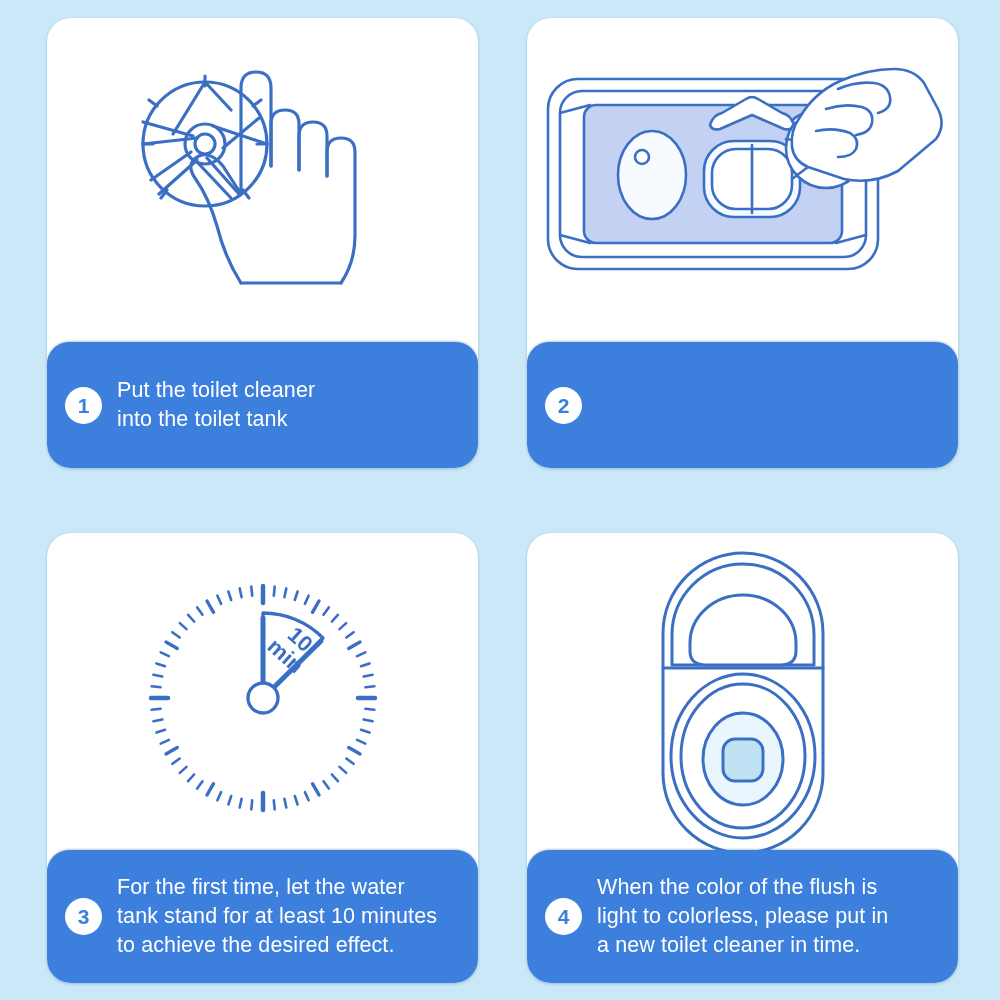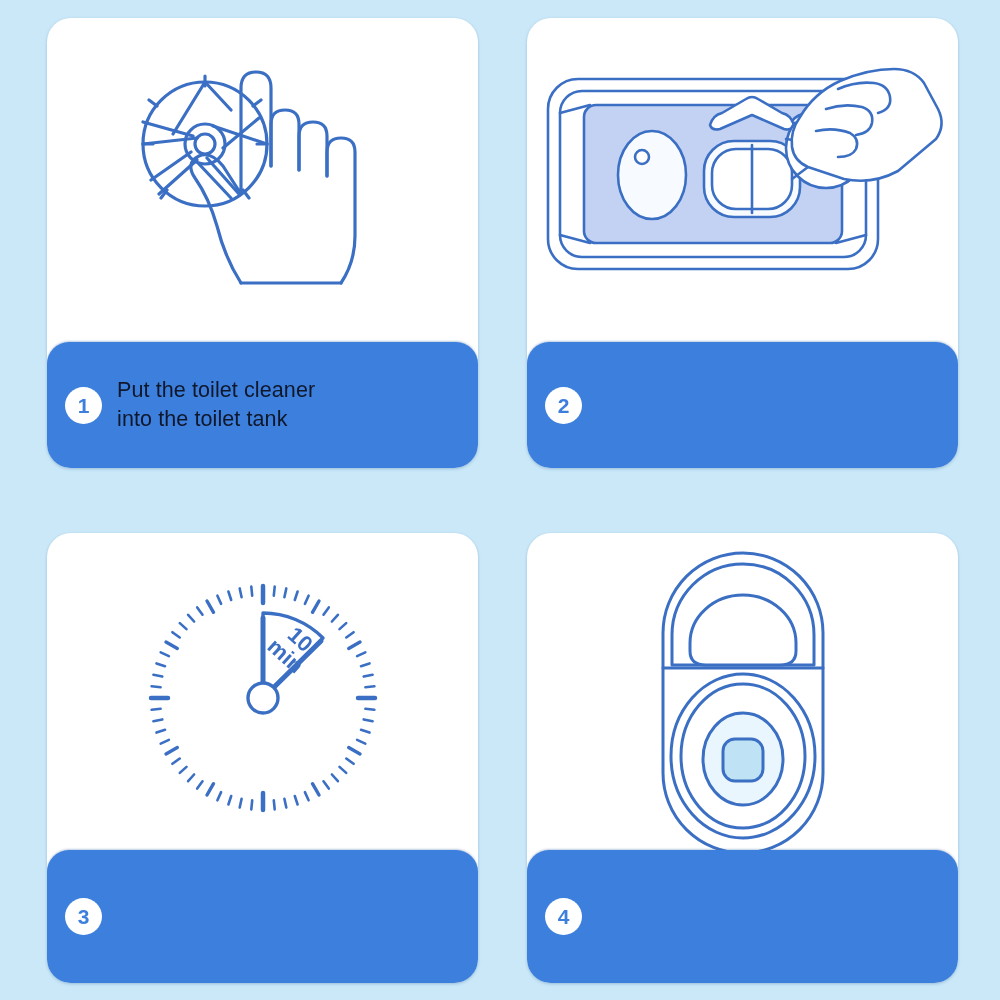--- a/index.html
+++ b/index.html
@@ -68,21 +68,21 @@
     color: #3c7fdd;
     font-size: 21px;
     font-weight: bold;
     display: flex;
     align-items: center;
     justify-content: center;
     margin-right: 15px;
     line-height: 1;
   }
   .cap-text {
-    color: #0f172a;
+    color: #ffffff;
     font-size: 21.5px;
     line-height: 29px;
     letter-spacing: 0.1px;
     white-space: pre-line;
   }
   .card.pos4 .cap-text { font-size: 21.5px; }
 
   svg { display: block; }
 </style>
 </head>
@@ -235,20 +235,23 @@
           <circle cx="125" cy="125" r="15" fill="#ffffff" stroke-width="3.4"></circle>
         </g>
         <g transform="rotate(42 152 78)">
           <text x="152" y="70" text-anchor="middle" font-family="Liberation Sans, sans-serif" font-size="22" font-weight="bold" fill="#3b6fc4">10</text>
           <text x="152" y="92" text-anchor="middle" font-family="Liberation Sans, sans-serif" font-size="22" font-weight="bold" fill="#3b6fc4">min</text>
         </g>
       </svg>
     </div>
     <div class="caption">
       <div class="badge">3</div>
+      <div class="cap-text">For the first time, let the water
+tank stand for at least 10 minutes
+to achieve the desired effect.</div>
     </div>
   </div>
 
   <div class="card pos4">
     <div class="art">
       <svg width="230" height="310" viewBox="0 0 230 310">
         <g fill="none" stroke="#3b6fc4" stroke-width="3" stroke-linecap="round" stroke-linejoin="round">
 
           <path d="M35 90 A80 80 0 0 1 195 90 L195 230 A80 80 0 0 1 35 230 Z" fill="#ffffff"></path>
 
@@ -259,16 +262,19 @@
 
           <ellipse cx="115" cy="213" rx="72" ry="82" fill="#ffffff"></ellipse>
           <ellipse cx="115" cy="213" rx="62" ry="72" fill="#ffffff"></ellipse>
           <ellipse cx="115" cy="216" rx="40" ry="46" fill="#eaf6fd"></ellipse>
           <rect x="95" y="196" width="40" height="42" rx="12" fill="#bfe3f5"></rect>
         </g>
       </svg>
     </div>
     <div class="caption">
       <div class="badge">4</div>
+      <div class="cap-text">When the color of the flush is
+light to colorless, please put in
+a new toilet cleaner in time.</div>
     </div>
   </div>
 
 </div>
 
 </body></html>

